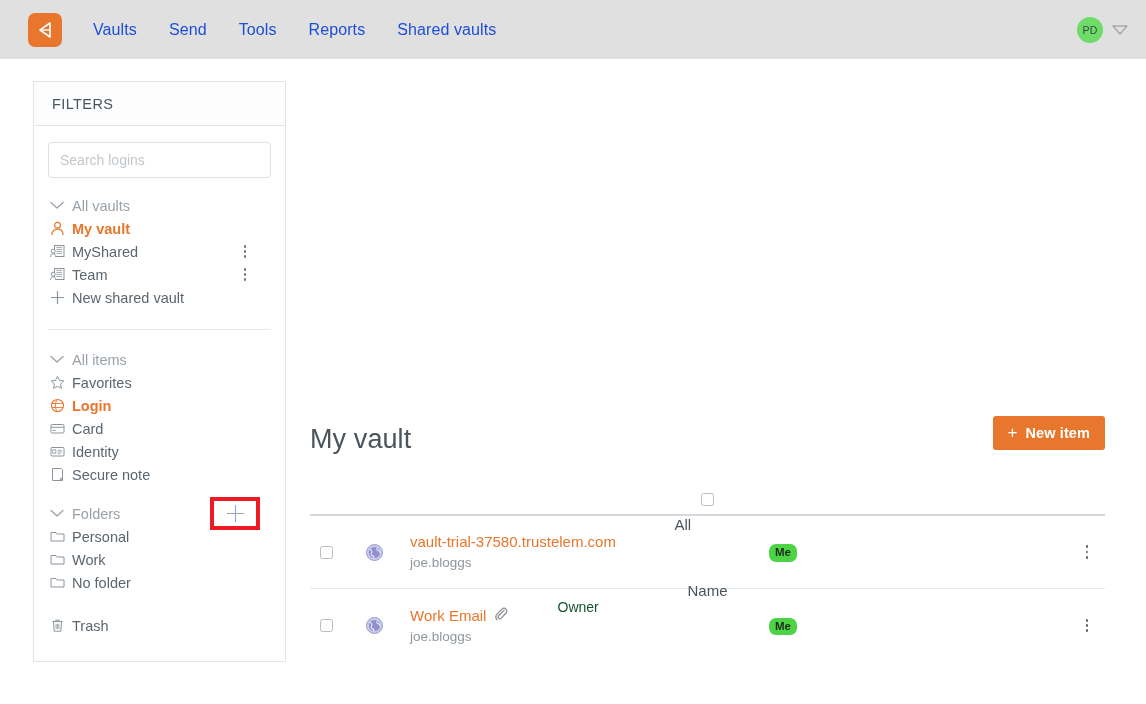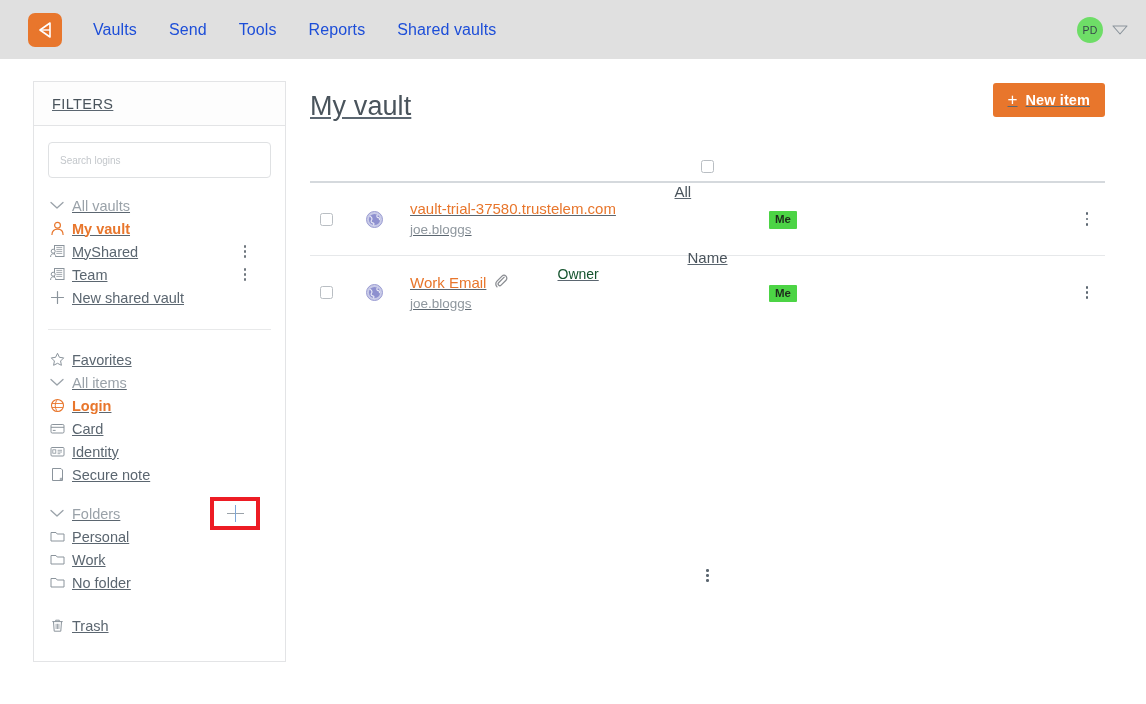--- a/index.html
+++ b/index.html
@@ -67,23 +67,22 @@
     display: flex;
     align-items: center;
     justify-content: center;
     cursor: pointer;
     letter-spacing: .3px;
   }
 
   
   .page {
     display: flex;
-    align-items: flex-start;
+    align-items: flex-end;
     padding: 22px 0 0 0;
-    text-decoration: underline;
   }
 
   
   .sidebar {
     width: 253px;
     margin-left: 33px;
     background: #ffffff;
     border: 1px solid #e3e4e6;
     flex: 0 0 auto;
   }
@@ -101,21 +100,21 @@
     letter-spacing: .4px;
   }
   .sidebar-body { padding: 16px 14px 24px 14px; }
 
   .search-box {
     width: 100%;
     height: 32px;
     border: 1px solid #dfe1e3;
     border-radius: 4px;
     padding: 17px 11px;
-    font-size: 10px;
+    font-size: 14px;
     color: #5b6670;
     font-family: "Liberation Sans", sans-serif;
     outline: none;
     background: #fff;
   }
   .search-box::placeholder { color: #c3c7cb; }
 
   .group { margin-top: 16px; }
   .group.divided { border-top: 1px solid #e8e9ea; padding-top: 18px; margin-top: 20px; }
 
@@ -304,21 +303,21 @@
     margin-top: 3px;
     line-height: 1.2;
   }
   .cell-owner { width: 300px; flex: 0 0 300px; }
   .badge-me {
     display: inline-block;
     background: #4cd445;
     color: #1e2b1c;
     font-size: 11.5px;
     font-weight: bold;
-    border-radius: 1px;
+    border-radius: 7px;
     padding: 2px 6px 3px 6px;
     line-height: 1.1;
   }
 </style>
 </head>
 <body>
 
 <div class="topbar">
 
   <div class="logo">
@@ -423,36 +422,36 @@
               <path d="M7.5 1.5 V13.5 M1.5 7.5 H13.5" stroke="#8b949c" stroke-width="1.2" stroke-linecap="round"></path>
             </svg>
           </span>
           <span class="lbl">New shared vault</span>
         </div>
       </div>
 
       
       <div class="group divided">
 
-        <div class="row">
-          <span class="ico">
-            <svg width="15" height="15" viewBox="0 0 15 15" aria-hidden="true">
-              <path d="M7.5 1.3 L9.4 5.3 L13.7 5.9 L10.6 9 L11.4 13.3 L7.5 11.3 L3.6 13.3 L4.4 9 L1.3 5.9 L5.6 5.3 Z" fill="none" stroke="#8b949c" stroke-width="1" stroke-linejoin="round"></path>
-            </svg>
-          </span>
-          <span class="lbl">Favorites</span>
-        </div>
-
         <div class="row muted">
           <span class="ico">
             <svg width="14" height="9" viewBox="0 0 14 9" aria-hidden="true">
               <path d="M1 1.5 L7 7 L13 1.5" fill="none" stroke="#9aa2a9" stroke-width="1.3" stroke-linecap="round" stroke-linejoin="round"></path>
             </svg>
           </span>
           <span class="lbl">All items</span>
+        </div>
+
+        <div class="row">
+          <span class="ico">
+            <svg width="15" height="15" viewBox="0 0 15 15" aria-hidden="true">
+              <path d="M7.5 1.3 L9.4 5.3 L13.7 5.9 L10.6 9 L11.4 13.3 L7.5 11.3 L3.6 13.3 L4.4 9 L1.3 5.9 L5.6 5.3 Z" fill="none" stroke="#8b949c" stroke-width="1" stroke-linejoin="round"></path>
+            </svg>
+          </span>
+          <span class="lbl">Favorites</span>
         </div>
 
         <div class="row active">
           <span class="ico">
             <svg width="15" height="15" viewBox="0 0 15 15" aria-hidden="true">
               <circle cx="7.5" cy="7.5" r="6" fill="none" stroke="#e8762c" stroke-width="1.1"></circle>
               <path d="M7.5 1.5 C4.5 4.5 4.5 10.5 7.5 13.5" fill="none" stroke="#e8762c" stroke-width="1"></path>
               <path d="M2 5.5 H13 M2 9.5 H13" stroke="#e8762c" stroke-width=".9"></path>
             </svg>
           </span>

